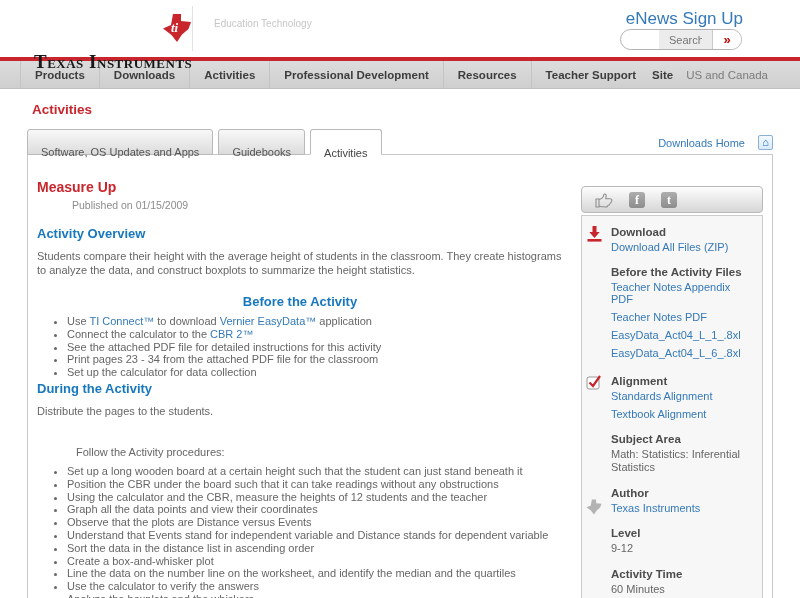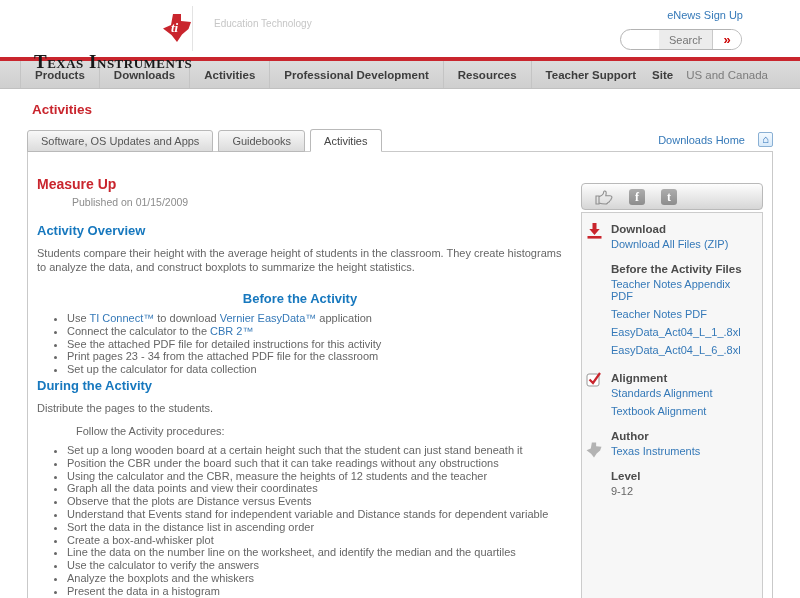--- a/index.html
+++ b/index.html
@@ -7,21 +7,21 @@
     font-family:"Liberation Sans", sans-serif; }
 
   
   .header { position:relative; height:57px; background:#fff; }
   .logo-wrap { position:absolute; left:34px; top:13px; display:flex; align-items:flex-end; gap:8px;flex-direction:column; }
   .ti-mark { width:30px; height:30px; }
   .brand { font-family:"Liberation Serif", serif; font-variant:small-caps; font-weight:bold;
     font-size:19px; color:#181818; letter-spacing:.5px; }
   .hdr-divider { position:absolute; left:192px; top:6px; width:1px; height:45px; background:#e3e3e3; }
   .division { position:absolute; left:214px; top:18px; font-size:10px; color:#c6c6c6; }
-  .enews { position:absolute; right:57px; top:9px; font-size:11px; color:#3579b8; text-decoration:none; }
+  .enews { position:absolute; right:57px; top:9px; font-size:17px; color:#3579b8; text-decoration:none; }
   .search-pill { position:absolute; right:58px; top:29px; width:122px; height:21px; display:flex;
     border:1px solid #b3b3b3; border-radius:11px; overflow:hidden; background:#fff; }
   .search-input { flex:1; min-width:0; border:none; outline:none; background:#ececec;
     padding:0 10px; font-size:11px; color:#8a8a8a; font-family:"Liberation Sans", sans-serif;margin-left:38px; }
   .search-btn { width:29px; border:none; border-left:1px solid #c9c9c9; background:#fff;
     color:#c00; font-size:13px; font-weight:bold; cursor:pointer; line-height:19px; }
 
   .red-bar { height:4px; background:#c9252d; }
 
   
@@ -32,21 +32,21 @@
   .nav-item:last-of-type { border-right:1px solid #c4c4c4; }
   .nav-right { margin-left:auto; display:flex; align-items:center; gap:13px; padding-right:32px; }
   .site-label { font-size:11.5px; font-weight:bold; color:#3d3d3d; }
   .site-value { font-size:11.5px; color:#7c7c7c; }
 
   
   .page { padding:0 27px; }
   .page-title { font-size:13.5px; font-weight:bold; color:#c9252d; margin:13px 0 0 5px; }
 
   .tabs { display:flex; align-items:flex-end; position:relative; z-index:2; margin-top:12px; margin-bottom:-1px; }
-  .tab { height:22px; line-height:21px; padding:0 13px; font-size:11px; color:#555;
+  .tab { height:22px; line-height:21px; padding:12px 13px; font-size:11px; color:#555;
     background:linear-gradient(#f8f8f8,#dcdcdc); border:1px solid #b9b9b9; border-radius:3px 3px 0 0;
     margin-right:5px; cursor:pointer; white-space:nowrap; }
   .tab.active { background:#fff; height:23px; line-height:22px; color:#444; border-bottom:1px solid #fff; }
   .dl-home { margin-left:auto; display:flex; align-items:center; gap:13px; padding-bottom:5px; }
   .dl-home a { font-size:11px; color:#3579b8; text-decoration:none; }
   .home-ico { width:15px; height:15px; border:1px solid #8ab0d4; background:linear-gradient(#f4faff,#d8eafa);
     border-radius:2px; color:#2a6db5; font-size:11px; line-height:13px; text-align:center; cursor:pointer; }
 
   .content-box { position:relative; border:1px solid #c9c9c9; background:#fff; height:500px; }
 
@@ -55,21 +55,21 @@
   .h-red { font-size:14px; font-weight:bold; color:#c9252d; }
   .published { font-size:10.5px; color:#8c8c8c; margin-top:4px;padding-left:35px; }
   .h-blue { font-size:13px; font-weight:bold; color:#1778be; }
   .mt-ov { margin-top:15px; }
   .para { font-size:11px; color:#666; line-height:14px; margin-top:8px; }
   .mt-sec { margin-top:17px;text-align:center; }
   ul.blist { margin:6px 0 0 30px; }
   ul.blist li { font-size:11px; color:#666; line-height:12.8px; margin-bottom:0; }
   .h-tight { margin-top:2px; }
   .link { color:#3579b8; text-decoration:none; cursor:pointer; }
-  .mt-small { margin-top:9px;padding-left:39px; }
+  .mt-small { margin-top:27px;padding-left:39px; }
 
   
   .social-bar { position:absolute; left:553px; top:31px; width:182px; height:27px;
     border:1px solid #b9b9b9; border-radius:4px; background:linear-gradient(#fdfdfd,#d6d6d6);
     display:flex; align-items:center; gap:16px; padding:0 13px; }
   .soc-sq { width:16px; height:16px; border-radius:3px; background:linear-gradient(#adadad,#8d8d8d);
     color:#fff; text-align:center; font-size:12px; line-height:16px; font-weight:bold;
     font-family:"Liberation Serif", serif; cursor:pointer; }
   .thumb { cursor:pointer; display:block; }
 
@@ -200,30 +200,38 @@
       <div class="side-sec gap-lg">
         <svg class="abs-ico" width="17" height="17" viewBox="0 0 17 17">
           <rect x="1" y="3" width="12" height="12" rx="2" fill="#fff" stroke="#999" stroke-width="1"></rect>
           <path d="M3.5 8.5 L7 12 L14 2" fill="none" stroke="#c9252d" stroke-width="2.2"></path>
         </svg>
         <div class="side-h">Alignment</div>
         <a class="side-link">Standards Alignment</a>
         <a class="side-link">Textbook Alignment</a>
       </div>
 
+      <div class="side-sec">
+        <div class="side-h">Subject Area</div>
+        <div class="side-v">Math: Statistics: Inferential Statistics</div>
+      </div>
 
       <div class="side-sec">
         <div class="side-h">Author</div>
         <svg class="abs-ico" style="top:12px" width="16" height="16" viewBox="0 0 30 30">
           <path fill="#b3b3b3" d="M11 1 h8 v7 l10 1 -2.5 7 -6.5 5.5 -5 7.5 -5.5-7 -8.5-6.5 8-3.5 z"></path>
         </svg>
         <a class="side-link">Texas Instruments</a>
       </div>
 
       <div class="side-sec">
         <div class="side-h">Level</div>
         <div class="side-v">9-12</div>
       </div>
 
+      <div class="side-sec">
+        <div class="side-h">Activity Time</div>
+        <div class="side-v">60 Minutes</div>
+      </div>
 
     </div>
   </div>
 </div>
 
 </body></html>

